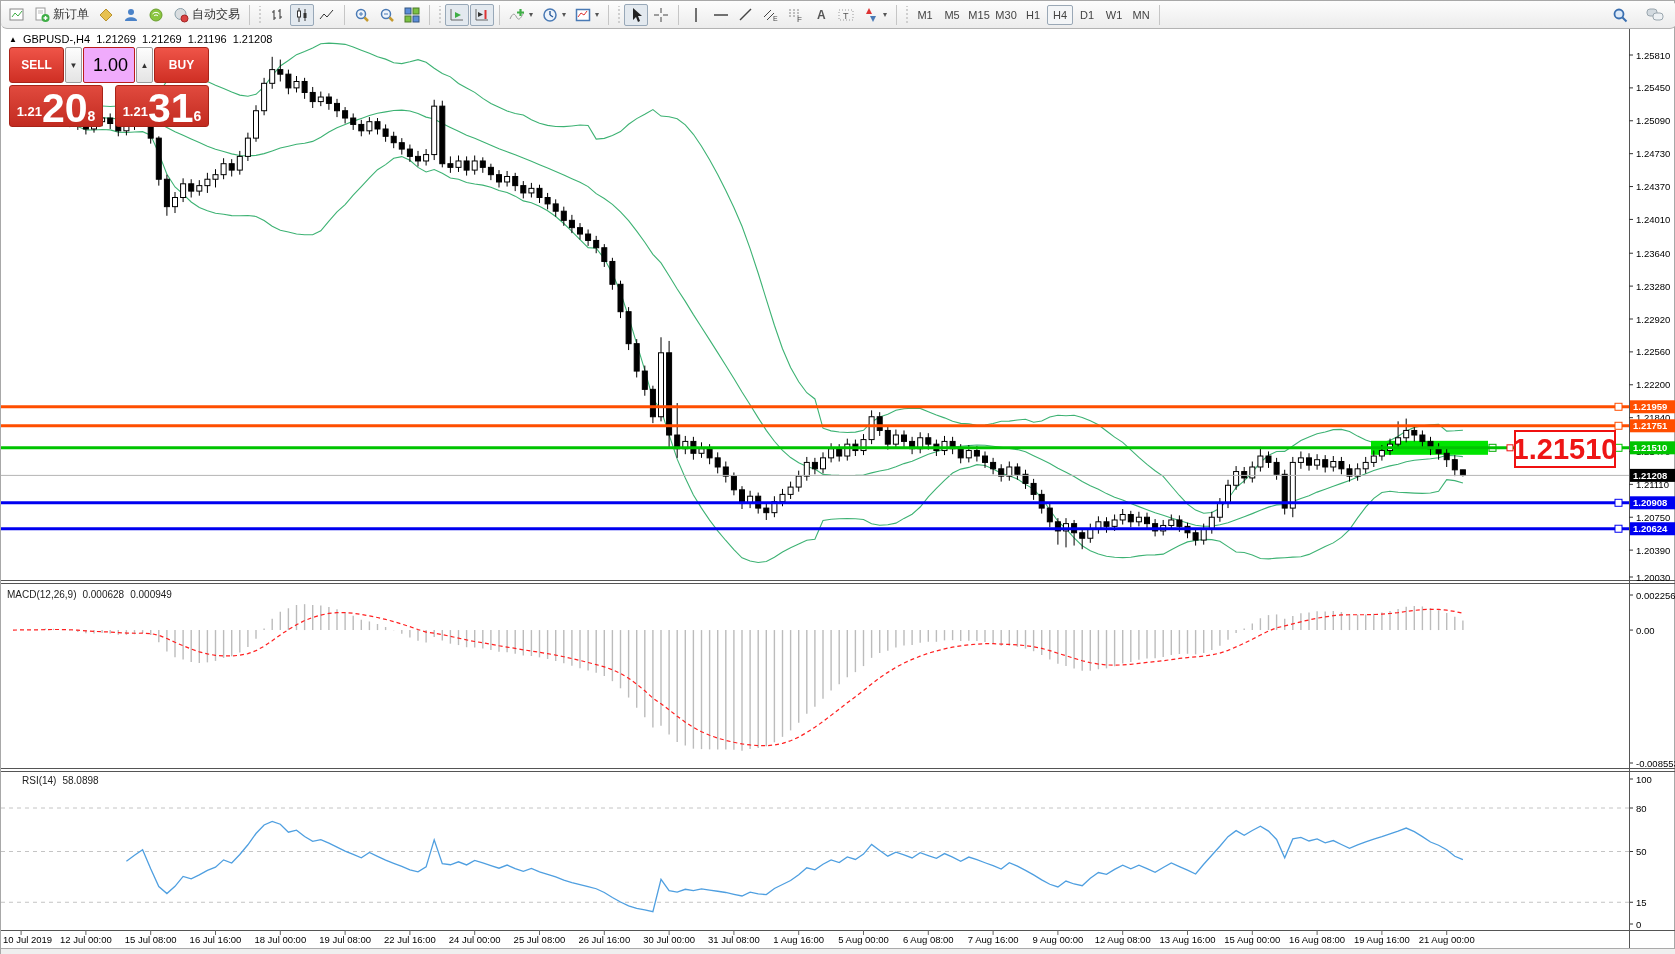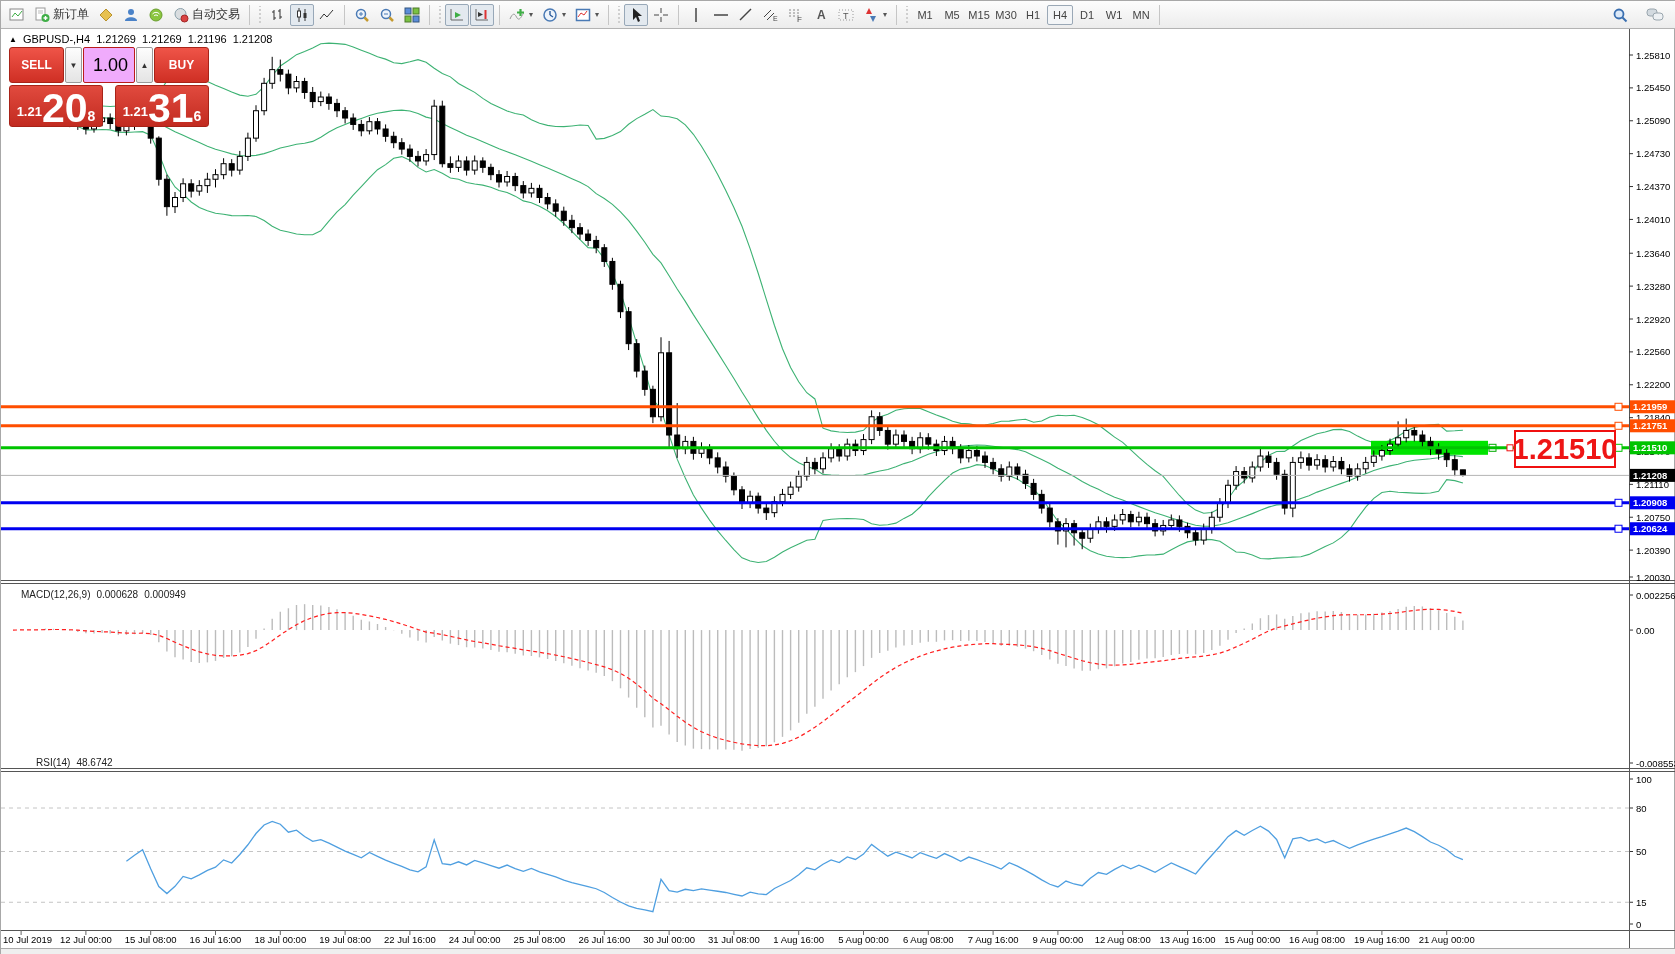--- a/index.html
+++ b/index.html
@@ -3,21 +3,21 @@
 <meta charset="utf-8">
 <style>
   * { margin:0; padding:0; box-sizing:border-box; }
   html,body { width:1675px; height:954px; overflow:hidden; background:#fff;
               font-family:"Liberation Sans", sans-serif; }
   #app { position:relative; width:1675px; height:954px; border:1px solid #a8a8a8; }
 
   
   #toolbar { position:absolute; left:0; top:0; width:1675px; height:28px;
              background:linear-gradient(#fdfdfd,#ececec); border-bottom:1px solid #b3b3b3;
-             display:flex; align-items:center; padding:8px 4px; gap:1px; }
+             display:flex; align-items:center; padding:8px 4px; gap:1px;border-radius:6px; }
   .handle { width:5px; height:18px; margin:0 2px;
             background:repeating-linear-gradient(#cfcfcf 0 2px, transparent 2px 4px);
             background-size:2px 4px; background-repeat:repeat-y; background-position:center; }
   .sep { width:1px; height:20px; background:#c6c6c6; margin:0 4px; }
   .tbtn { height:22px; min-width:24px; display:flex; align-items:center; justify-content:center;
           gap:3px; padding:0 3px; border:1px solid transparent; border-radius:2px; color:#333;
           font-size:12px; cursor:default; }
   .tbtn.pressed { border:1px solid #98a8b8; background:#e3e9ef; }
   .tbtn .caret { font-size:8px; color:#555; margin-left:1px; }
   .tf { height:20px; min-width:26px; display:flex; align-items:center; justify-content:center;
@@ -51,23 +51,23 @@
   .tile .big { font-size:41px; font-weight:bold; line-height:30px; }
   .tile sup { font-size:14px; font-weight:bold; vertical-align:top; line-height:14px; }
 
   #annotation { position:absolute; left:1404px; top:368px; width:182px; z-index:4;
                 font-size:33px; font-weight:bold; letter-spacing:1px; color:#00dc00;
                 text-shadow:1px 1px 0 #0a4f0a, 2px 2px 1px #444; white-space:nowrap; }
   #price-callout { position:absolute; left:1513px; top:429px; width:102px; height:38px; z-index:4;
                    border:2px solid #f01010; color:#ee1515; font-size:29px; font-weight:bold;
                    display:flex; align-items:center; justify-content:center; background:#fff; }
 
-  .ind-label { position:absolute; z-index:3; font-size:10px; color:#222; display:flex; gap:6px;margin-left:14px; }
+  .ind-label { position:absolute; z-index:3; font-size:10px; color:#222; display:flex; gap:6px; }
   #macd-label { left:6px; top:588px; }
-  #rsi-label  { left:6px; top:756px;padding-left:15px; }
+  #rsi-label  { left:6px; top:774px;padding-left:15px; }
 </style>
 </head>
 <body>
 
 <div id="app">
 
   <div id="toolbar">
     <div class="tbtn">
       <svg width="16" height="16">
           <rect x="1" y="2" width="13" height="11" fill="#fff" stroke="#888"></rect>
@@ -999,15 +999,15 @@
 
   <div id="price-callout">1.21510</div>
 
   <div class="ind-label" id="macd-label">
     <span>MACD(12,26,9)</span>
     <span>0.000628</span>
     <span>0.000949</span>
   </div>
   <div class="ind-label" id="rsi-label">
     <span>RSI(14)</span>
-    <span>48.6742</span>
+    <span>58.0898</span>
   </div>
 </div>
 
 </body></html>

